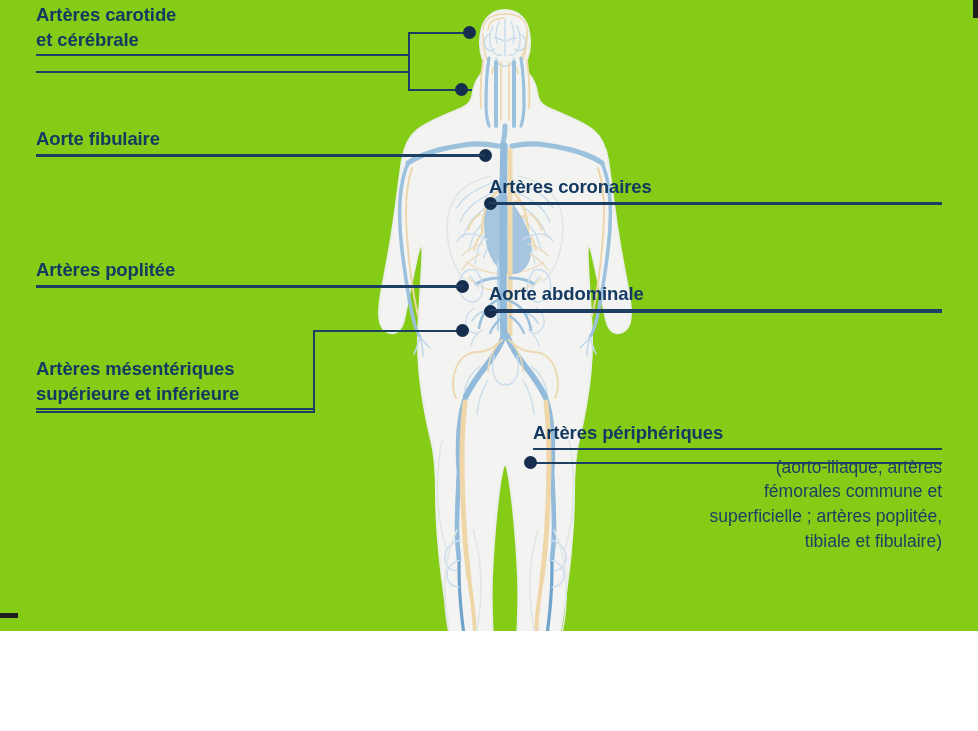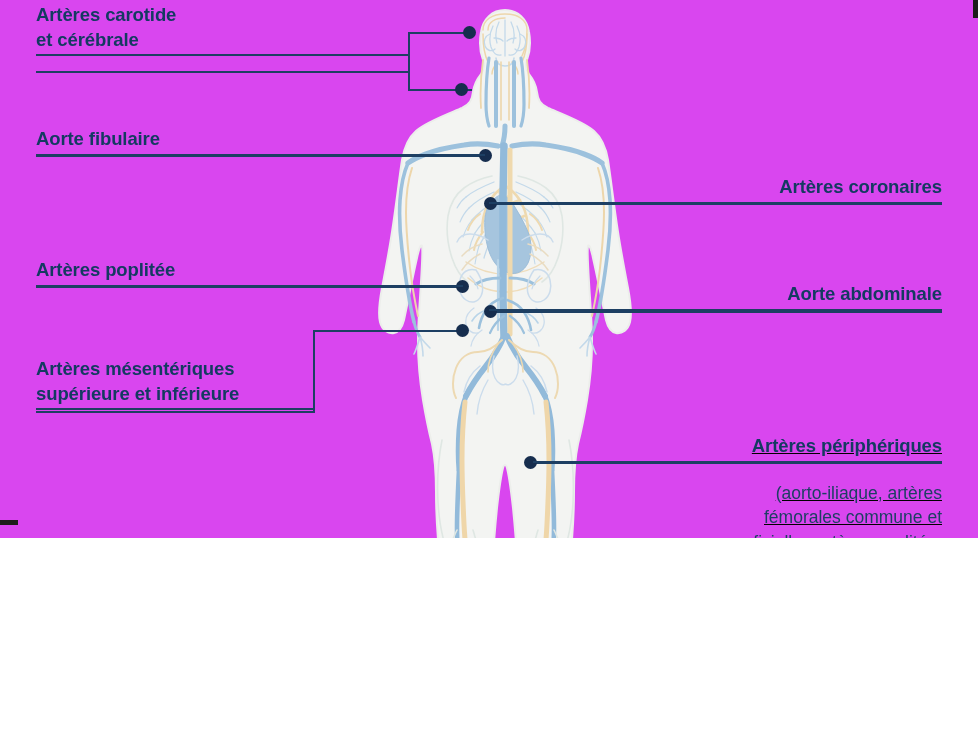--- a/index.html
+++ b/index.html
@@ -6,22 +6,22 @@
   html, body {
     margin: 0; padding: 0;
     background: #ffffff;
   }
   body {
     font-family: "Liberation Sans", sans-serif;
   }
   #stage {
     position: relative;
     width: 978px;
-    height: 538px;
-    background: #d946ef;
+    height: 631px;
+    background: #84cc16;
     overflow: hidden;
     padding-left: 8px;
   }
 
   
   .corner-tick {
     position: absolute;
     background: #1d1d1b;
   }
   .corner-tick.tr { right: 0; top: 0; width: 5px; height: 18px; }
@@ -33,36 +33,36 @@
   }
   .label-title {
     font-size: 18.5px;
     font-weight: bold;
     color: #143a61;
     line-height: 1.33;
     white-space: pre-line;
     letter-spacing: -0.1px;
   }
   .label-group.left .label-title { text-align: left; }
-  .label-group.right .label-title { text-align: right; }
+  .label-group.right .label-title { }
 
   .label-rule {
     height: 2px;
     background: #1d3f63;
     width: 100%;
     margin-top: 2px;
   }
   .label-sub {
     font-size: 17.5px;
     font-weight: normal;
     color: #1d3f63;
     line-height: 1.42;
     white-space: pre-line;
     text-align: right;
-    margin-top: 18px;
+    margin-top: 5px;
   }
 
   
   .leader {
     position: absolute;
     background: #1d3f63;
   }
   .leader.h { height: 2px; }
   .leader.v { width: 2px; }
 
@@ -380,21 +380,21 @@
   <div class="label-group right" style="left:489px; top:175px; width:453px;">
     <div class="label-title">Artères coronaires</div>
     <div class="label-rule"></div>
   </div>
 
   <div class="label-group right" style="left:489px; top:282px; width:453px;">
     <div class="label-title">Aorte abdominale</div>
     <div class="label-rule"></div>
   </div>
 
-  <div class="label-group right" style="left:533px; top:434px; width:409px;text-decoration:underline;">
+  <div class="label-group right" style="left:533px; top:421px; width:409px;">
     <div class="label-title">Artères périphériques</div>
     <div class="label-rule"></div>
     <div class="label-sub">(aorto-iliaque, artères
 fémorales commune et
 superficielle ; artères poplitée,
 tibiale et fibulaire)</div>
   </div>
 
 </div>
 

